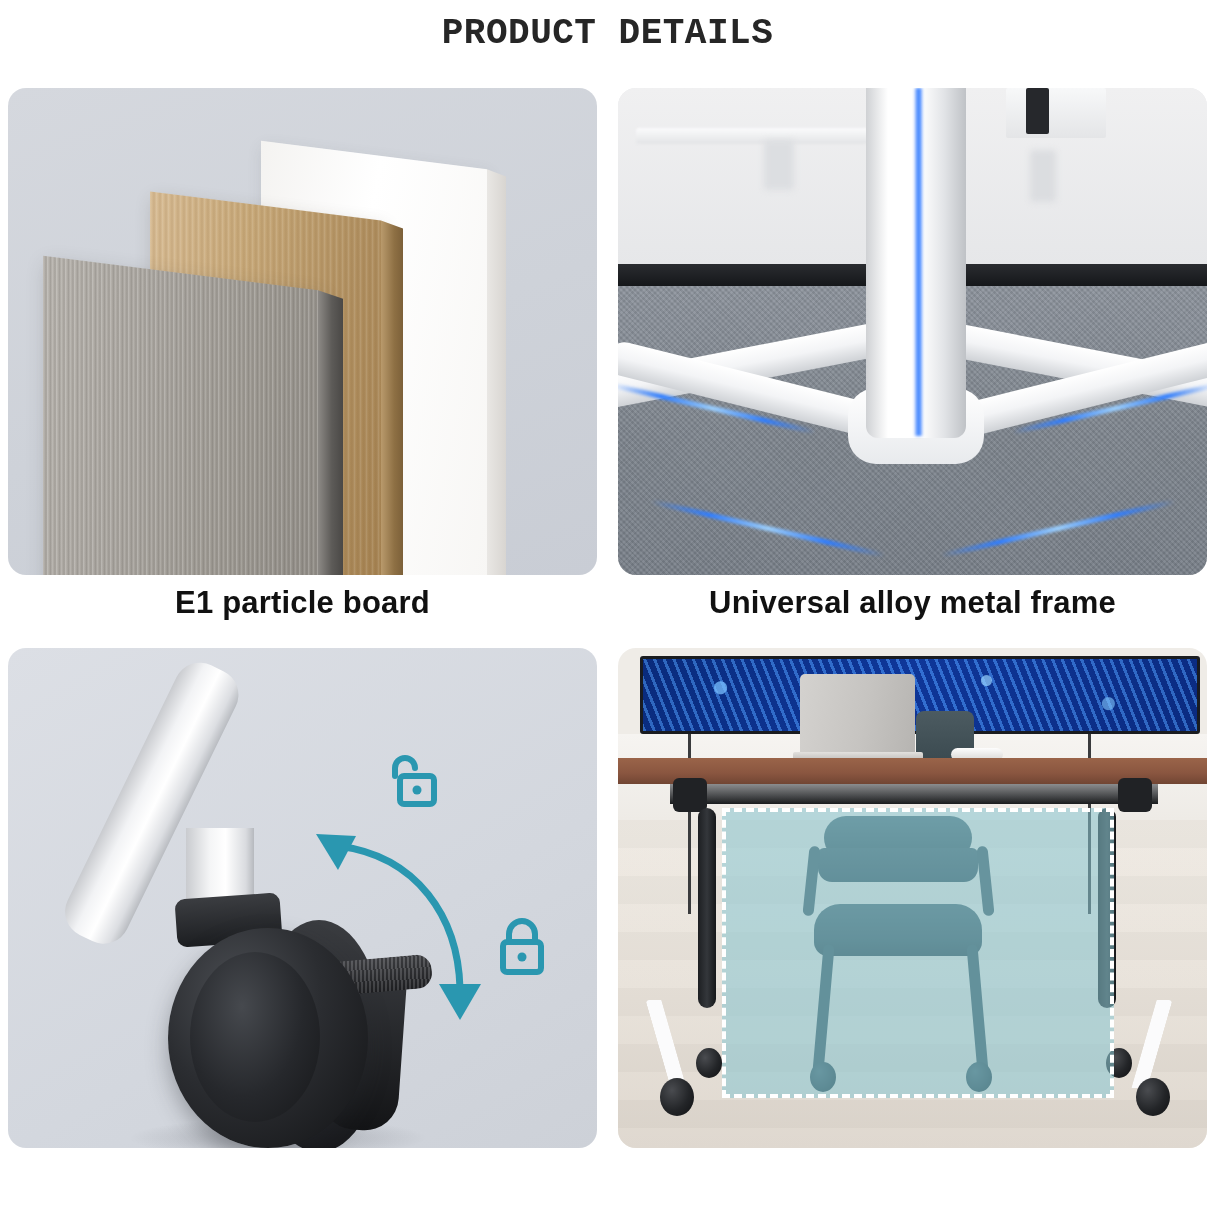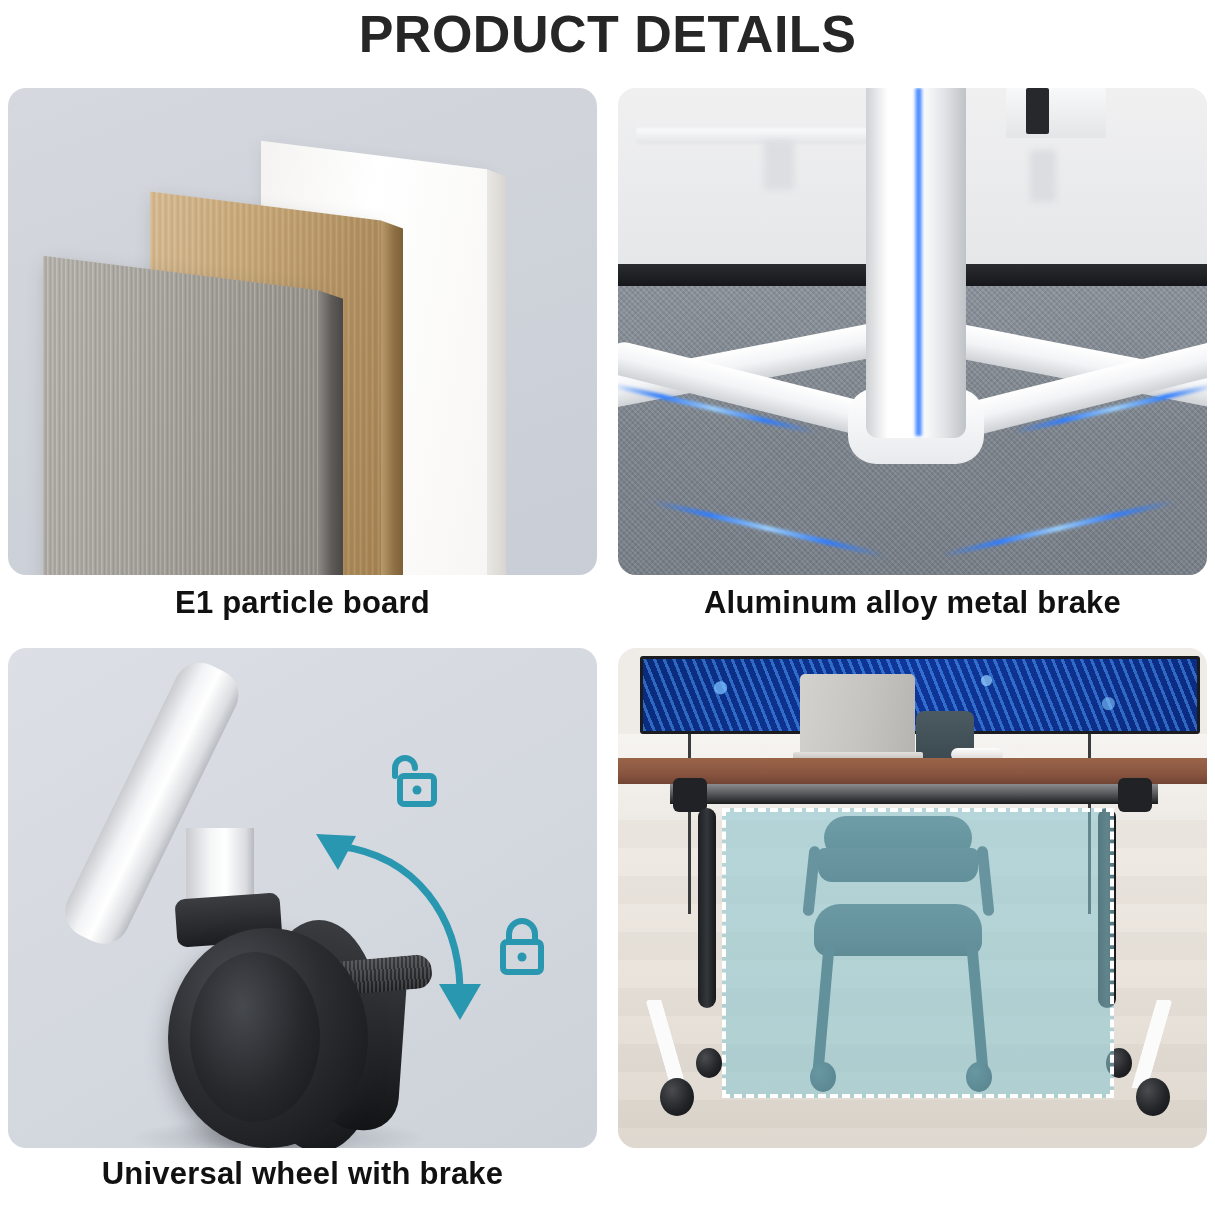--- a/index.html
+++ b/index.html
@@ -8,22 +8,22 @@
     background: #ffffff;
     font-family: "Liberation Sans", sans-serif;
     overflow: hidden;
   }
   .page { position: relative; width: 1215px; height: 1205px; background: #fff; }
 
   
   .title {
     position: absolute; top: 2px; left: 0; width: 1215px;
     text-align: center;
-    font-size: 52px; font-weight: 700; letter-spacing: 0.5px;
-    color: #262626; line-height: 64px;
+    font-size: 36px; font-weight: 700; letter-spacing: 0.5px;
+    color: #262626; line-height: 64px; font-family: Liberation Mono, monospace;
   }
 
   
   .grid {
     position: absolute; top: 88px; left: 8px;
     width: 1199px; height: 1110px;
     display: grid;
     grid-template-columns: 589px 589px;
     grid-template-rows: 487px 500px;
     column-gap: 21px; row-gap: 73px;
@@ -368,21 +368,21 @@
         <div class="glow glow-l"></div>
         <div class="glow glow-r"></div>
         <div class="arm arm-front-l"></div>
         <div class="arm arm-front-r"></div>
         <div class="glow glow-fl"></div>
         <div class="glow glow-fr"></div>
         <div class="hub"></div>
         <div class="column"></div>
         <div class="column-glow"></div>
       </div>
-      <div class="caption">Aluminum alloy metal brake</div>
+      <div class="caption">Universal alloy metal frame</div>
     </div>
 
     <div class="cell bottom">
       <div class="panel p3">
         <div class="shadow"></div>
         <div class="leg"></div>
         <div class="leg2"></div>
         <div class="collar"></div>
         <div class="wheel-back"></div>
         <div class="brake-arm"></div>
@@ -408,21 +408,20 @@
         </span>
 
         <span class="arrow-svg">
           <svg width="180" height="220" viewBox="0 0 180 220">
             <path d="M30 38 C 110 48, 150 110, 152 180" fill="none" stroke="#2a97b0" stroke-width="7" stroke-linecap="round"></path>
             <polygon points="8,26 48,28 30,62" fill="#2a97b0"></polygon>
             <polygon points="131,176 173,176 152,212" fill="#2a97b0"></polygon>
           </svg>
         </span>
       </div>
-      <div class="caption">Universal wheel with brake</div>
     </div>
 
     <div class="cell bottom">
       <div class="panel p4">
         <div class="wall4"></div>
         <div class="floor4"></div>
         <div class="screen"></div>
         <div class="cable-l"></div>
         <div class="cable-r"></div>
         <div class="chair-back-top"></div>

